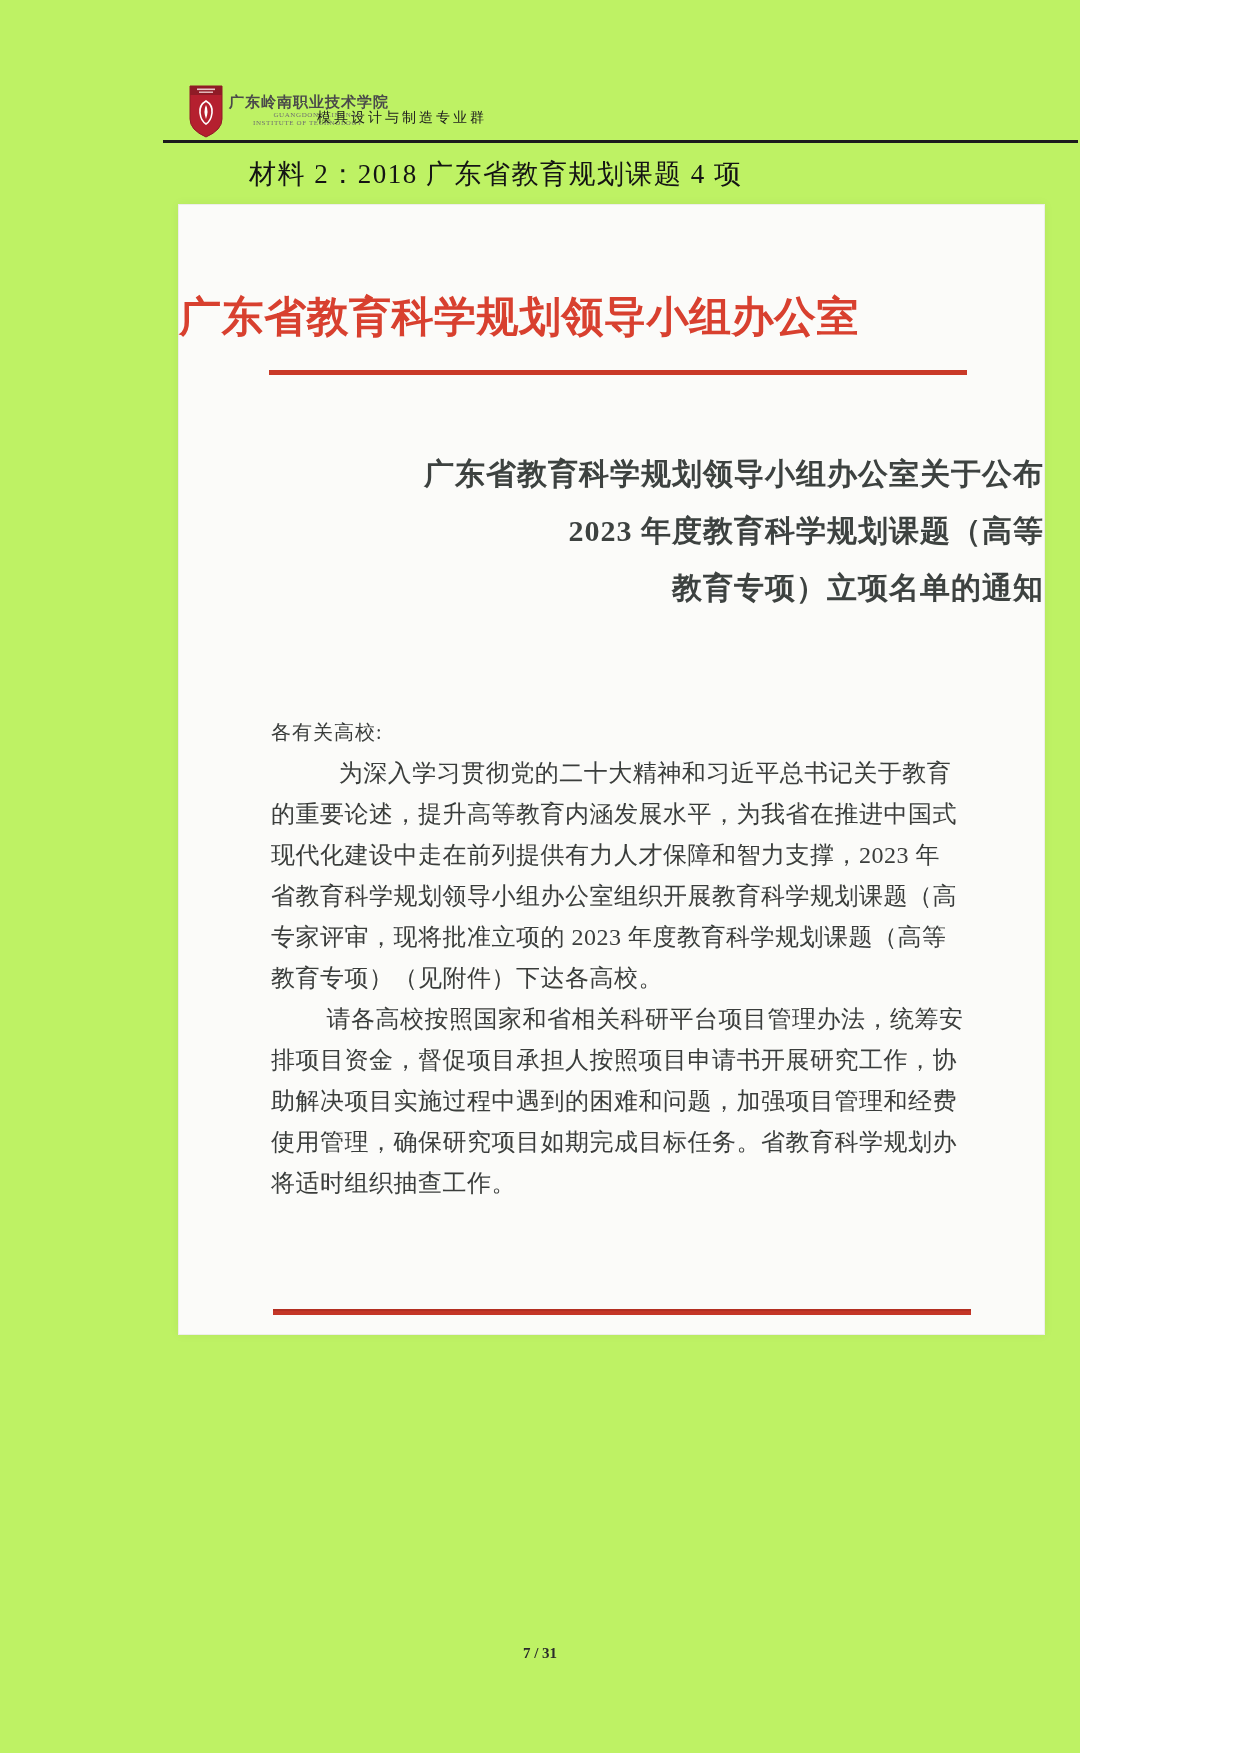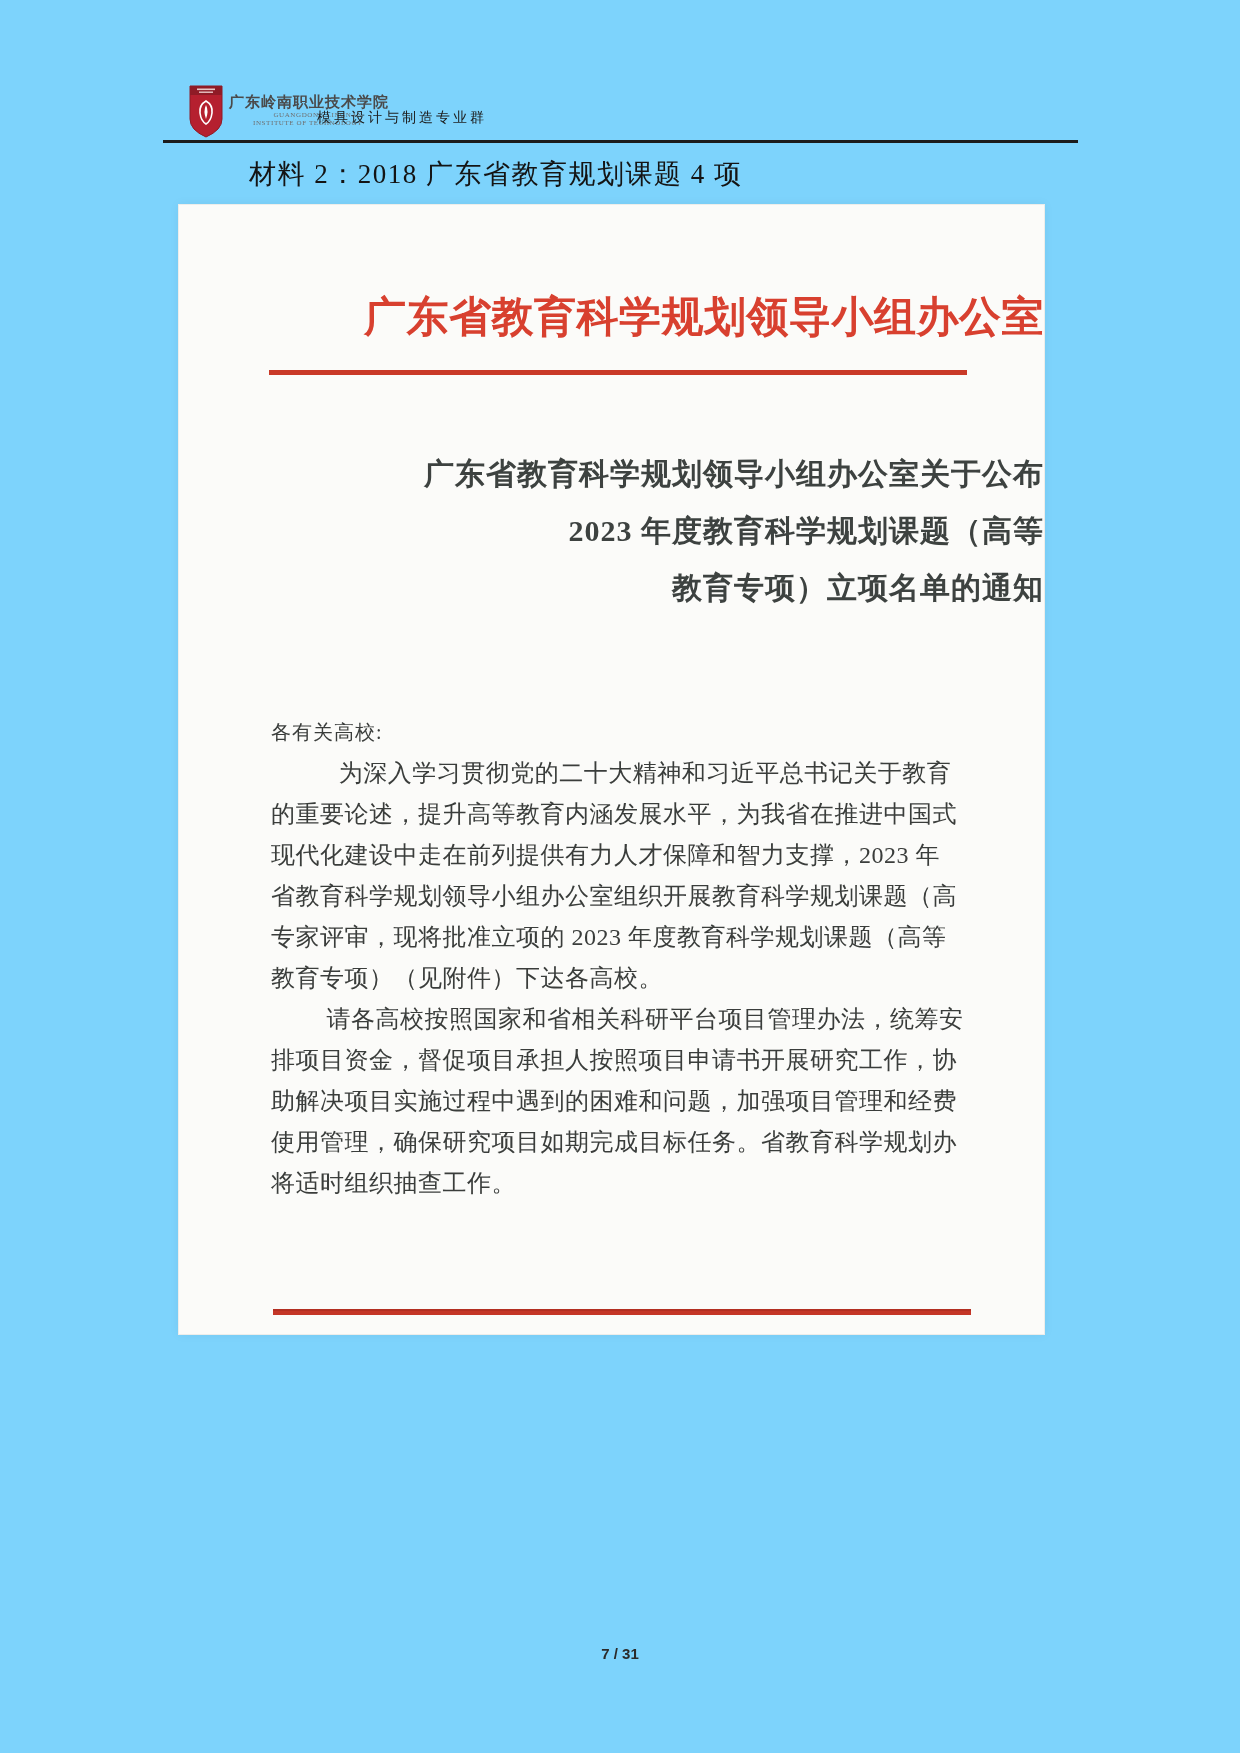--- a/index.html
+++ b/index.html
@@ -1,21 +1,21 @@
 <!DOCTYPE html>
 <html><head>
 <meta charset="utf-8">
 <style>
   * { margin: 0; padding: 0; box-sizing: border-box; }
   html, body { background: #ffffff; }
   .page {
     position: relative;
-    width: 1240px;
+    width: 1080px;
     height: 1753px;
-    background: #7dd3fc;
+    background: #bef264;
     overflow: hidden;
     font-family: "Liberation Serif", "DejaVu Serif", serif;
     padding-left: 48px;
   }
 
   
   .crest {
     position: absolute;
     left: 189px; top: 85px;
     width: 34px; height: 53px;
@@ -68,21 +68,21 @@
     left: 178px; top: 204px;
     width: 867px; height: 1131px;
     background: #fbfbf9;
     border: 1px solid #ededea;
     box-shadow: 0 0 10px rgba(0,0,0,0.05);
   }
   .letterhead {
     position: absolute;
     left: 0; top: 84px;
     width: 100%;
-    text-align: right;
+    text-align: left;
     font-size: 42px;
     font-weight: bold;
     color: #d8402f;
     letter-spacing: 0.5px;
     white-space: nowrap;
   }
   .red-rule-top {
     position: absolute;
     left: 90px; top: 165px;
     width: 698px; height: 5px;
@@ -124,21 +124,21 @@
     background: #c43627;
     border-top: 2px solid #b32f22;
   }
 
   
   .footer {
     position: absolute;
     left: 0; top: 1645px;
     width: 100%;
     text-align: center;
-    font-family: Liberation Sans, sans-serif;
+    font-family: Liberation Serif, serif;
     font-size: 15px;
     font-weight: bold;
     color: #2b2b2b;
   }
 </style>
 </head>
 <body>
 
 <div class="page">
 

